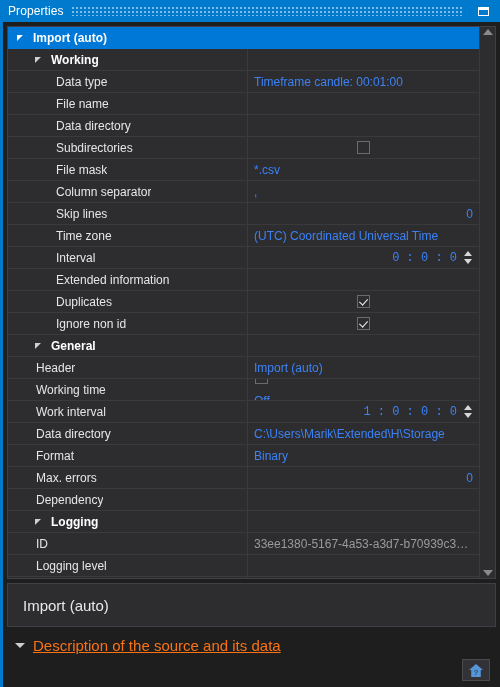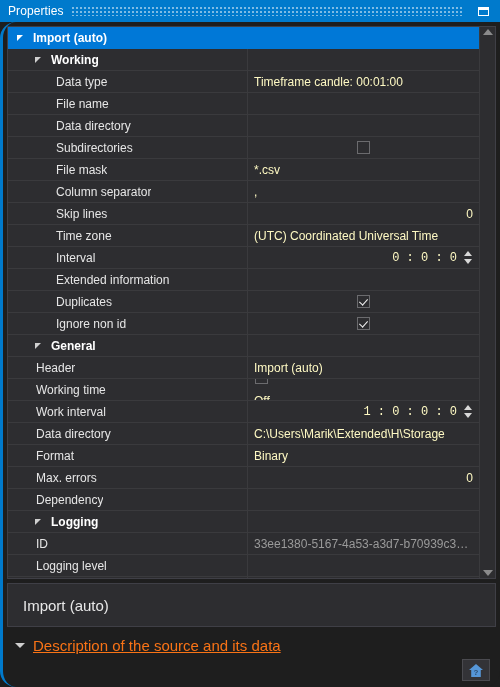--- a/index.html
+++ b/index.html
@@ -72,21 +72,20 @@
   
   .content {
     flex: 1;
     display: flex;
     flex-direction: column;
     border-left: 3px solid #007acc;
     box-sizing: border-box;
     background: #1e1e1e;
     padding: 4px 4px 0 4px;
     min-height: 0;
-    border-radius: 16px;
   }
 
   
   .grid-wrap {
     display: flex;
     border: 1px solid #3f3f46;
     box-sizing: border-box;
     background: #2d2d30;
     height: 553px;
     min-height: 553px;
@@ -148,21 +147,21 @@
     color: #e6e6e6;
     white-space: nowrap;
     overflow: hidden;
     text-overflow: ellipsis;
   }
   .row.group .lbl,
   .row.root .lbl { font-weight: bold; color: #ffffff; }
 
   .val {
     font-size: 12px;
-    color: #fef9c3;
+    color: #3b82f6;
     white-space: nowrap;
     overflow: hidden;
     text-overflow: ellipsis;
   }
   .val.muted { color: #9a9a9a; }
   .val.right { margin-left: auto; text-align: right; }
 
   
   .indent-root  { padding-left: 8px; }
   .indent-1     { padding-left: 28px; }

